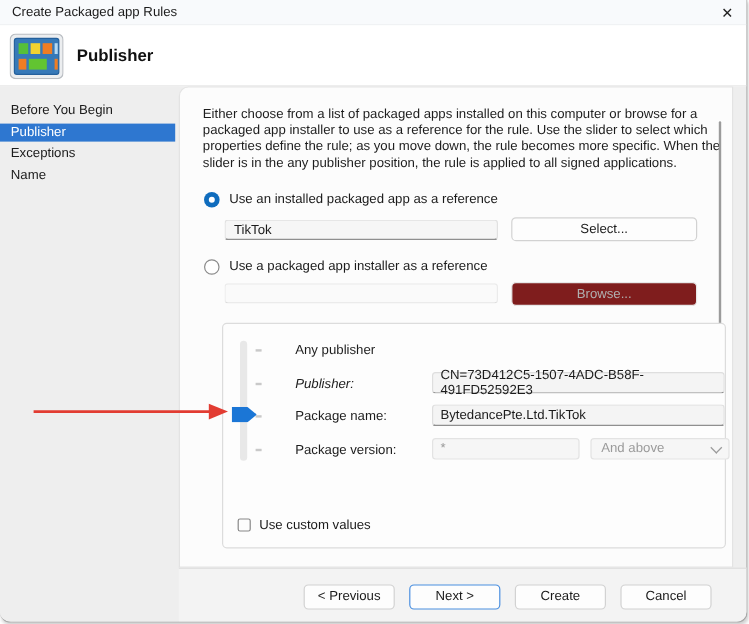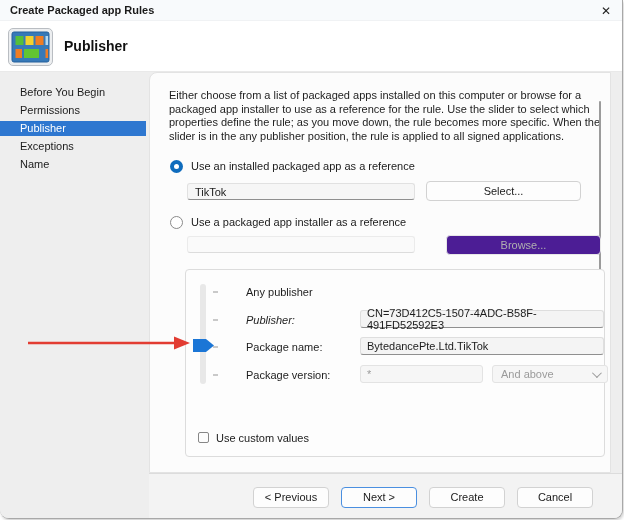--- a/index.html
+++ b/index.html
@@ -14,39 +14,39 @@
     background: #eeeeee;
     border-right: 1px solid #a8a8a8; border-bottom: 1px solid #a8a8a8;
     border-radius: 0 0 9px 9px; overflow: hidden;
     box-shadow: 1px 2px 3px rgba(0,0,0,0.18);
   }
   
   .titlebar {
     position: absolute; left: 0; top: 0; width: 100%; height: 21px;
     background: #f8fafc; border-bottom: 1px solid #f0f2f4;
   }
-  .titlebar-text { position: absolute; left: 10px; top: 4px; font-size: 11px; color: #1b1b1b; font-weight: bold; }
+  .titlebar-text { position: absolute; left: 10px; top: 4px; font-size: 11px; color: #1b1b1b; }
   .close-btn {
     position: absolute; right: 7px; top: 2px; width: 18px; height: 17px;
     display: flex; align-items: center; justify-content: center;
     font-size: 12px; color: #222; cursor: default;
   }
   
   .header {
     position: absolute; left: 0; top: 21px; width: 100%; height: 51px;
     background: #ffffff; border-bottom: 1px solid #e9e9e9;
   }
   .app-icon { position: absolute; left: 8px; top: 7px; width: 45px; height: 38px; }
   .header-title { position: absolute; left: 64px; top: 17px; font-size: 14px; font-weight: bold; color: #111; }
   
   .sidebar { position: absolute; left: 0; top: 72px; width: 149px; height: 448px; background: #eeeeee; }
   .nav { margin-top: 11px; }
   .nav-item {
     height: 18px; display: flex; align-items: center;
-    padding-left: 20px; width: 149px; color: #1b1b1b; cursor: default;
+    padding-left: 9px; width: 149px; color: #1b1b1b; cursor: default;
   }
   .nav-item.selected { background: #2e77d0; color: #ffffff; width: 146px; height: 15px; margin: 1.5px 0; }
   
   .panel {
     position: absolute; left: 149px; top: 72px; width: 462px; height: 401px;
     background: #fcfcfc; border: 1px solid #e3e3e3; border-radius: 8px 0 0 0;
   }
   .desc { position: absolute; left: 19px; top: 16px; width: 432px; line-height: 13.5px; color: #1d1d1d; }
   .scrollbar-thumb {
     position: absolute; left: 449px; top: 28px; width: 2px; height: 315px;
@@ -66,21 +66,21 @@
     position: absolute; height: 17px; background: #f6f6f6;
     border: 1px solid #e1e1e1; border-bottom-color: #8f8f8f; border-radius: 3px;
     display: flex; align-items: center; padding-left: 7px; color: #1c1c1c;
   }
   .tfield.disabled { background: #fafafa; border-color: #ebebeb; border-bottom-color: #dcdcdc; color: #a6a6a6; }
   .btn {
     height: 20px; background: #fdfdfd; border: 1px solid #d2d2d2; border-radius: 4px;
     display: flex; align-items: center; justify-content: center;
     font-size: 11px; color: #1b1b1b; font-family: "Liberation Sans", sans-serif; cursor: default;
   }
-  .btn.disabled { background: #4c1d95; border-color: #e7e7e7; color: #b0b0b0; margin-left: 20px; }
+  .btn.disabled { background: #7f1d1d; border-color: #e7e7e7; color: #b0b0b0; }
   .panel .btn { position: absolute; left: 276px; width: 155px; }
   
   .groupbox {
     position: absolute; left: 35px; top: 196px; width: 420px; height: 188px;
     border: 1px solid #dcdcdc; border-radius: 4px; background: #fdfdfd;
   }
   .slider-track { position: absolute; left: 14px; top: 14px; width: 6px; height: 100px; background: #e8e8e8; border-radius: 3px; }
   .tick { position: absolute; left: 27px; width: 5px; height: 2px; background: #c9c9c9; }
   .slider-thumb {
     position: absolute; left: 7px; top: 69px; width: 21px; height: 13px; background: #1b76d6;
@@ -137,23 +137,20 @@
       <rect x="37.5" y="21" width="2.6" height="9" fill="#ef7d23"></rect>
     </svg>
     <div class="header-title">Publisher</div>
   </div>
 
   <div class="sidebar">
     <div class="nav">
       <div class="nav-item">
           <span>Before You Begin</span>
         </div>
-      <div class="nav-item">
-          <span>Permissions</span>
-        </div>
       <div class="nav-item selected">
           <span>Publisher</span>
         </div>
       <div class="nav-item">
           <span>Exceptions</span>
         </div>
       <div class="nav-item">
           <span>Name</span>
         </div>
     </div>

